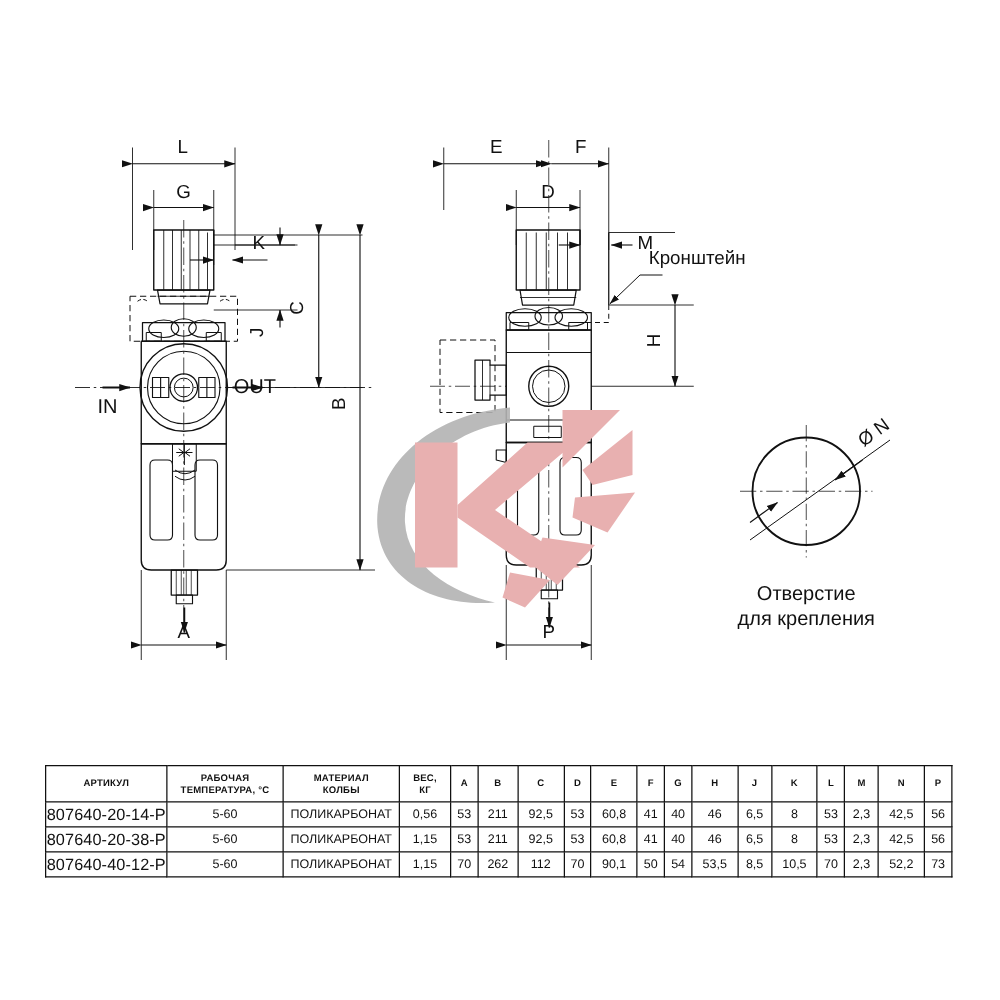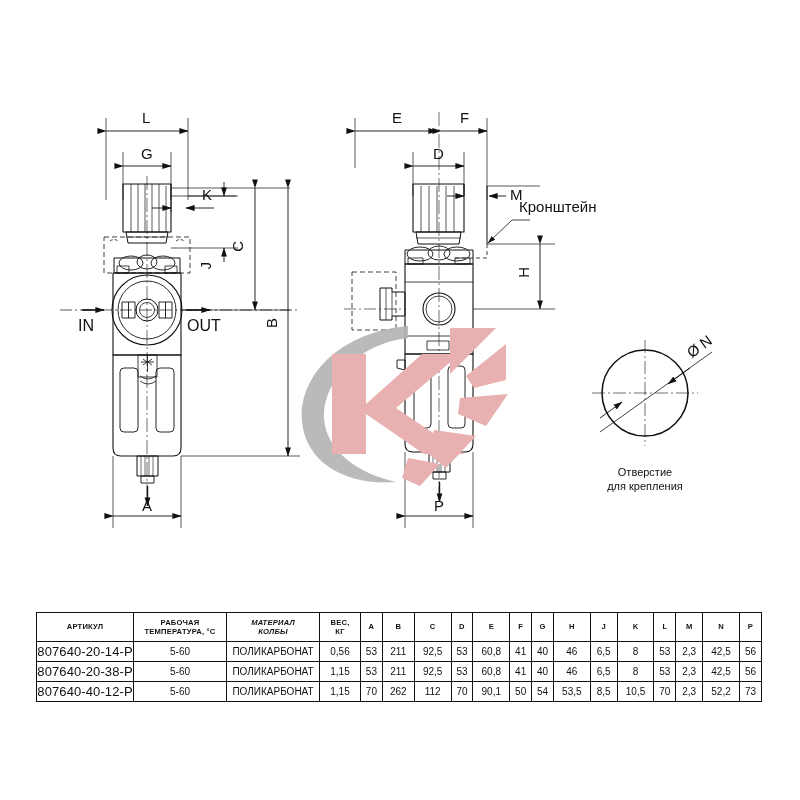--- a/index.html
+++ b/index.html
@@ -9,39 +9,39 @@
   
   #drawing{position:absolute;left:0;top:0;width:800px;height:620px;}
   #drawing svg{display:block;}
 
   
   .lbl{position:absolute;font-family:"Liberation Sans",sans-serif;font-size:15px;color:#111;
        line-height:1;white-space:nowrap;}
   .lbl.big{font-size:16px;}
   .vert{writing-mode:vertical-rl;transform:rotate(180deg);}
 
-  .note{position:absolute;font-size:11px;text-align:center;line-height:1.25;color:#111;
+  .note{position:absolute;font-size:16px;text-align:center;line-height:1.25;color:#111;
         font-family:"Liberation Sans",sans-serif;}
 
   
   #watermark{position:absolute;left:300px;top:318px;width:260px;height:170px;
              pointer-events:none;}
 
   
   #spec-table{position:absolute;left:36px;top:612px;width:726px;
               border-collapse:collapse;font-family:"Liberation Sans",sans-serif;border-radius:10px;}
   #spec-table th,#spec-table td{border:1px solid #111;text-align:center;vertical-align:middle;
               padding:0;color:#111;}
   #spec-table thead th{font-size:7.6px;font-weight:bold;letter-spacing:.2px;height:28px;
               line-height:1.25;text-transform:uppercase;}
   #spec-table tbody td{font-size:10px;height:19px;font-weight:normal;}
   #spec-table tbody td.art{font-size:13px;letter-spacing:.1px;}
   .c-art{width:96px;}
   .c-temp{width:92px;}
-  .c-mat{width:92px;font-style:italic;}
+  .c-mat{width:92px;}
   .c-w{width:40px;}
   .c-d{width:auto;}
   .hdr-big{font-size:9px;}
 </style>
 </head>
 <body>
 
 <div id="page">
 
   <div id="drawing">
@@ -319,21 +319,21 @@
     </svg>
 
     <div class="lbl" style="left:142px;top:110px;">L</div>
     <div class="lbl" style="left:141px;top:146px;">G</div>
     <div class="lbl" style="left:202px;top:187px;">K</div>
     <div class="lbl vert" style="left:198px;top:262px;">J</div>
     <div class="lbl vert" style="left:230px;top:241px;">C</div>
     <div class="lbl vert" style="left:264px;top:318px;">B</div>
     <div class="lbl" style="left:142px;top:498px;">A</div>
     <div class="lbl big" style="left:78px;top:318px;">IN</div>
-    <div class="lbl big" style="left:187px;top:318px;">OUT</div>
+    <div class="lbl big" style="left:187px;top:302px;">OUT</div>
 
     <div class="lbl" style="left:392px;top:110px;">E</div>
     <div class="lbl" style="left:460px;top:110px;">F</div>
     <div class="lbl" style="left:433px;top:146px;">D</div>
     <div class="lbl" style="left:510px;top:187px;">M</div>
     <div class="lbl vert" style="left:516px;top:267px;">H</div>
     <div class="lbl" style="left:434px;top:498px;">P</div>
     <div class="lbl" style="left:519px;top:199px;font-size:15px;">Кронштейн</div>
 
     <div class="lbl" style="left:684px;top:348px;transform:rotate(-36deg);transform-origin:0 0;">Ø N</div>

